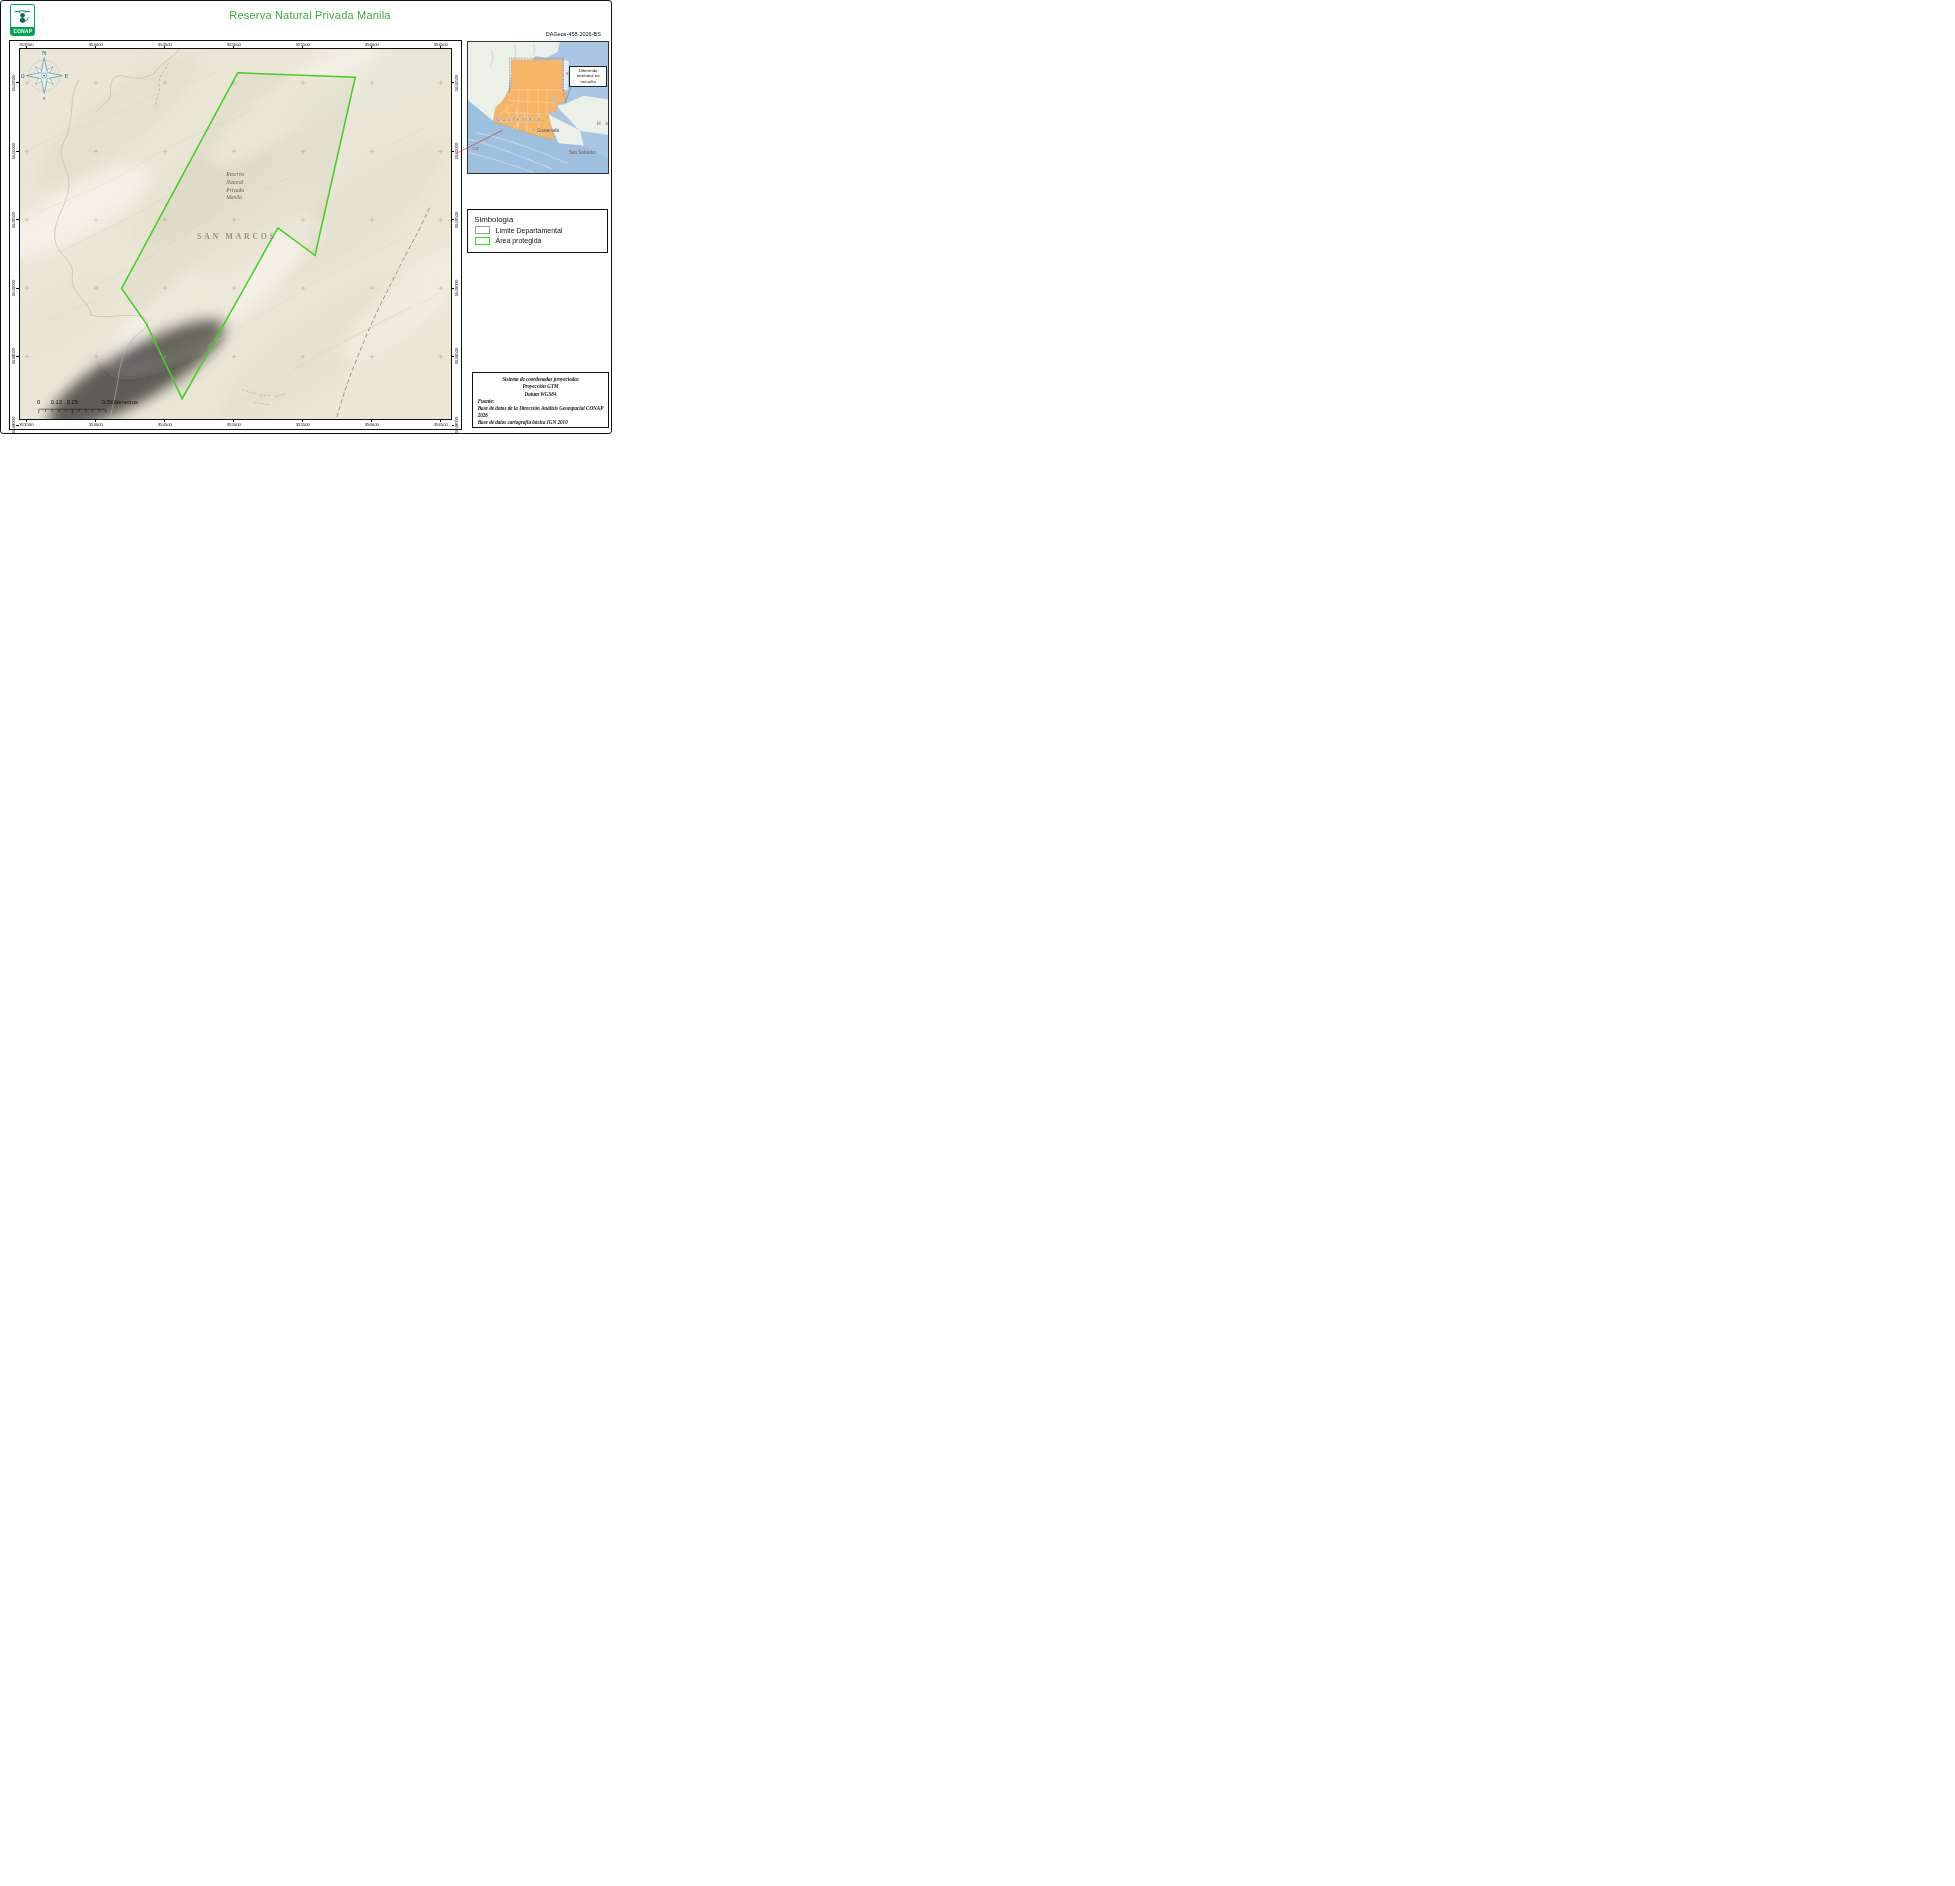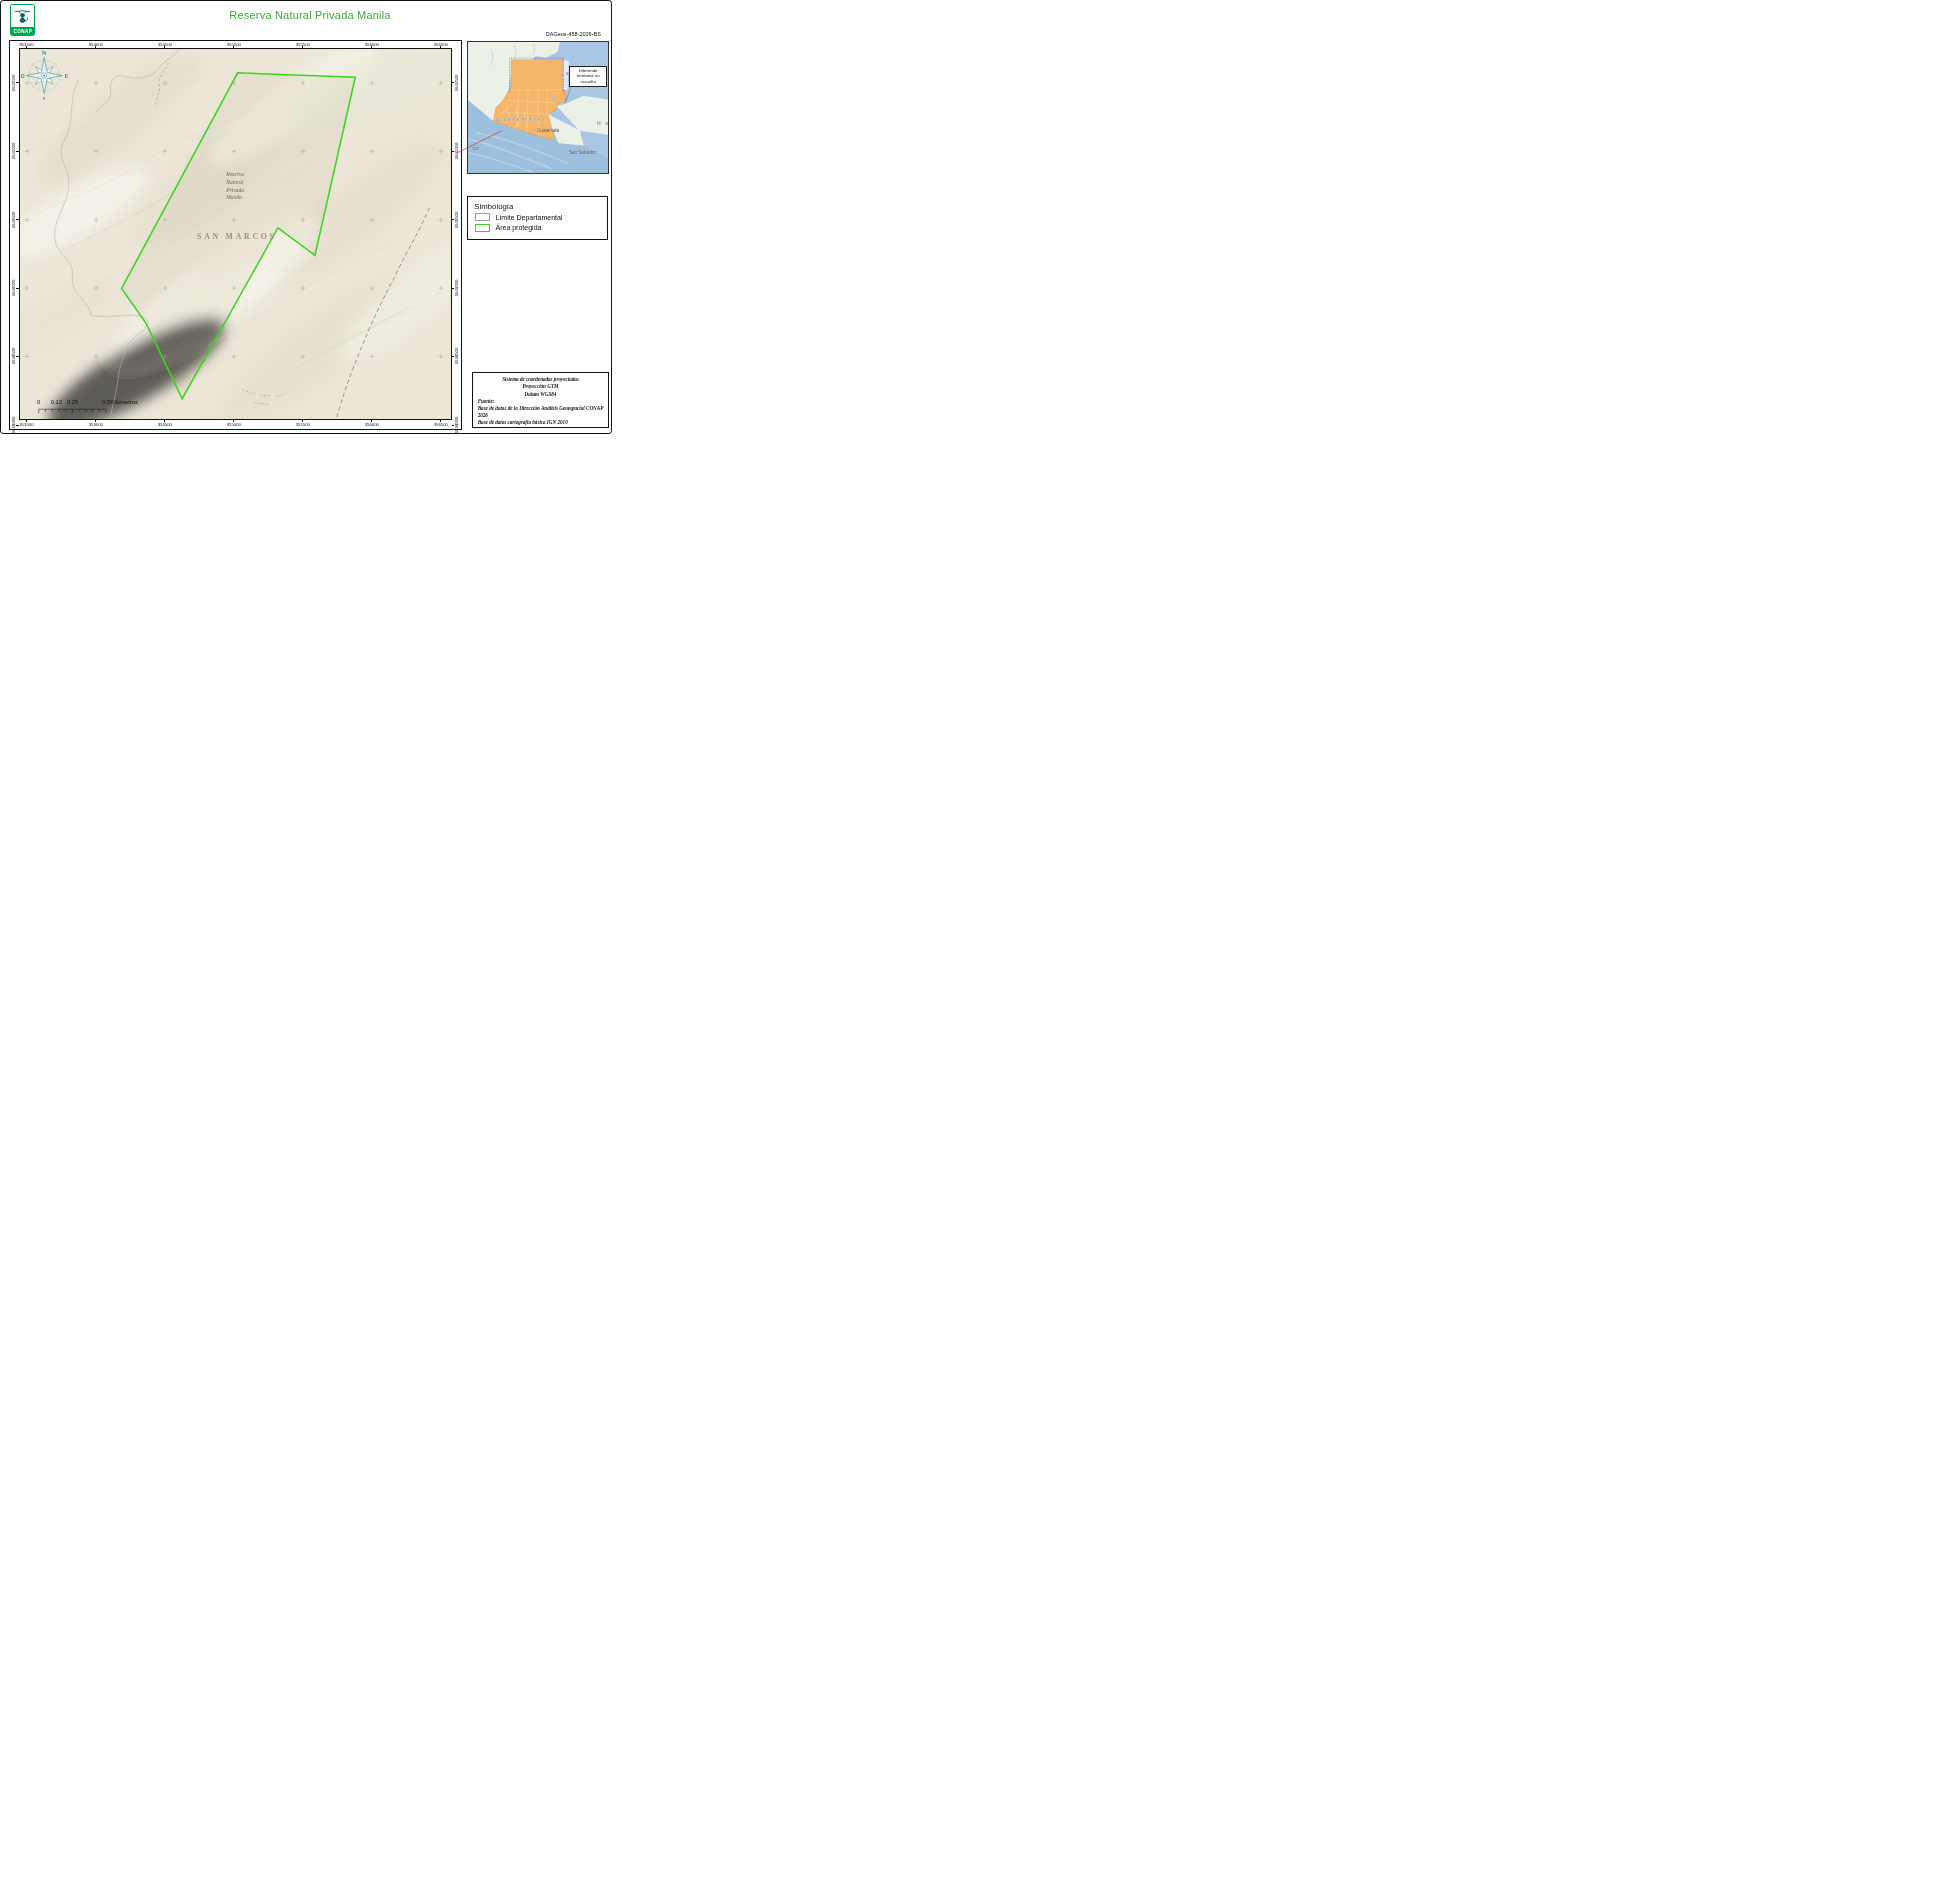--- a/index.html
+++ b/index.html
@@ -38,21 +38,21 @@
   .inset-label{position:absolute;color:#444;white-space:nowrap}
   .country-label{font-size:5.5px;font-weight:bold;letter-spacing:2px;color:#8f8f8f;
         text-shadow:0 0 0.8px #fff,0 0 1.2px #fff}
   .city-label{font-size:4.5px;color:#3d3d3d;text-shadow:0 0 0.8px #fff}
   .ho-label{font-size:5.1px;font-weight:bold;letter-spacing:1.6px;color:#8f8f8f}
   .sea-label{font-style:italic;font-family:"Liberation Serif",serif;color:#5d7ca3;font-size:4.7px}
   .b-label{font-size:3.9px;color:#777}
   .sheet-num{font-style:italic;font-family:"Liberation Serif",serif;font-size:4.5px;color:#9a3c30}
   .callout{position:absolute;left:101px;top:23.5px;width:34px;background:#fff;border:0.4px solid #222;
         font-size:4.3px;line-height:1.25;text-align:center;padding:1.6px 1.2px;color:#111}
-  .legend-box{position:absolute;left:466px;top:195px;width:141px;height:44px;border:0.8px solid #111;
+  .legend-box{position:absolute;left:466px;top:208px;width:141px;height:44px;border:0.8px solid #111;
         background:#fff;box-sizing:border-box}
   .legend-title{font-size:7.8px;color:#111;margin:4.7px 0 1.6px 6.3px}
   .legend-row{display:flex;align-items:center;gap:5.5px;margin:2.7px 0 2.7px 7px}
   .legend-swatch{width:15px;height:7.8px;border:1.4px solid #999;background:#fff;box-sizing:border-box;flex:0 0 auto}
   .legend-label{font-size:7px;color:#111}
   .source-box{position:absolute;left:471px;top:371px;width:137px;height:56px;border:0.6px solid #111;
         background:#fff;box-sizing:border-box;font-family:"Liberation Serif",serif;font-style:italic;
         font-weight:bold;font-size:5.1px;color:#111;padding:3.1px 4.7px;line-height:1.42}
   .src-center{text-align:center}
   .src-just{text-align:justify}

